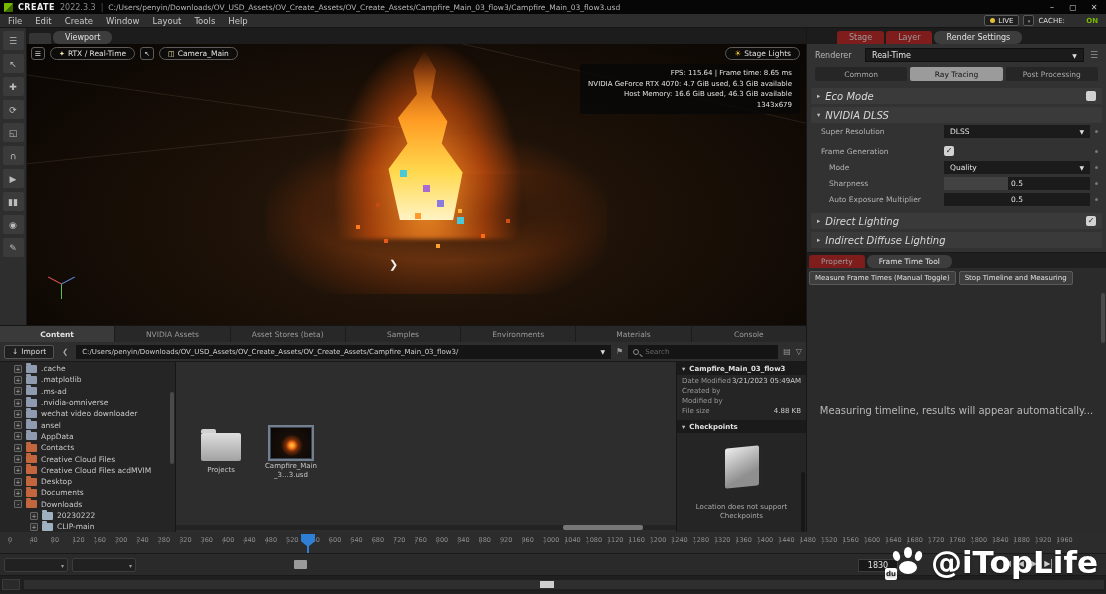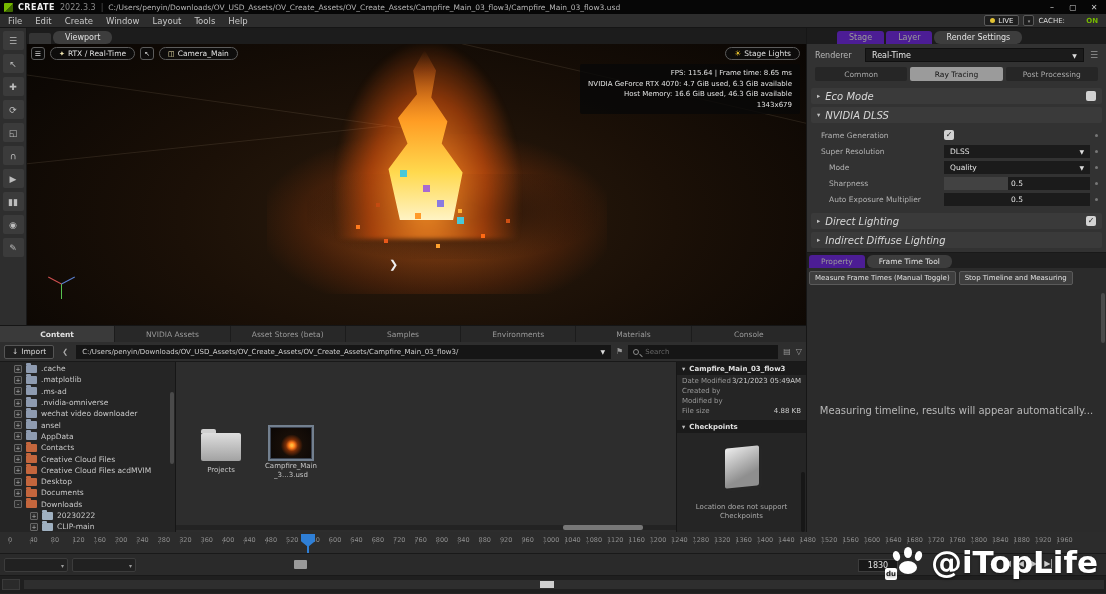--- a/index.html
+++ b/index.html
@@ -28,21 +28,21 @@
   
   .main{position:absolute;top:28px;left:0;width:1106px;height:504px;display:flex;}
   .leftcol{width:806px;display:flex;flex-direction:column;}
 
   
   .vprow{height:297px;display:flex;}
   .lefttoolbar{width:27px;background:#2e2e2e;border-right:1px solid #191919;display:flex;flex-direction:column;align-items:center;padding-top:3px;gap:4px;}
   .tool{width:21px;height:19px;background:#3b3b3b;border-radius:2px;color:#bdbdbd;font-size:9px;display:flex;align-items:center;justify-content:center;}
   .vpcol{flex:1;display:flex;flex-direction:column;}
   .tabstrip{height:16px;background:#1c1c1c;display:flex;align-items:flex-end;gap:2px;padding-left:2px;font-size:8px;}
-  .tab{padding:2px 12px 2px;background:#4c1d95;color:#9a9a9a;border-radius:3px 3px 0 0;white-space:nowrap;}
+  .tab{padding:2px 12px 2px;background:#7f1d1d;color:#9a9a9a;border-radius:3px 3px 0 0;white-space:nowrap;}
   .tab.active{background:#3d3d3d;color:#e0e0e0;border-radius:6px;}
   .tabstub{width:22px;height:11px;background:#343434;border-radius:2px 2px 0 0;}
 
   .viewport{position:relative;flex:1;background:#0a0603;overflow:hidden;}
   .vp-bg{position:absolute;inset:0;background:radial-gradient(ellipse 620px 300px at 400px 175px,#2c1c0d 0%,#1b1007 40%,#0d0804 75%,#050302 100%);}
   .vline{position:absolute;height:1px;background:rgba(210,190,160,.12);}
   .vp-glow{position:absolute;left:240px;top:90px;width:340px;height:160px;background:radial-gradient(ellipse at 50% 55%,rgba(255,115,25,.5),rgba(200,70,10,.18) 55%,transparent 75%);}
   .vp-flame-outer{position:absolute;left:308px;top:0;width:185px;height:195px;background:radial-gradient(ellipse at 50% 78%,rgba(255,150,40,.95) 0%,rgba(255,95,12,.5) 45%,transparent 72%);filter:blur(2px);}
   .vp-flame-core{position:absolute;left:352px;top:6px;width:95px;height:170px;background:linear-gradient(to top,#fff3c4 0%,#ffd94e 28%,#ff9d24 58%,rgba(255,120,30,.3) 88%,transparent 100%);clip-path:polygon(48% 0%,60% 12%,55% 28%,72% 42%,66% 55%,88% 72%,78% 100%,22% 100%,10% 70%,30% 55%,20% 40%,40% 26%,36% 12%);}
   .vp-logs{position:absolute;left:280px;top:130px;width:290px;height:85px;background:radial-gradient(ellipse at 50% 45%,rgba(26,15,8,.9) 15%,rgba(20,12,7,0) 75%);}
@@ -501,33 +501,33 @@
         <span class="scaret">▸</span>
         <span class="seclabel">Eco Mode</span>
         <span class="cb right"></span>
       </div>
 
       <div class="secrow">
         <span class="scaret">▾</span>
         <span class="seclabel">NVIDIA DLSS</span>
       </div>
 
-      <div class="setrow" style="margin-top:4px;">
-        <span class="setlabel">Frame Generation</span>
-        <span class="cb checked"></span>
-        <span style="flex:1"></span>
-        <span class="rowdot"></span>
-      </div>
-
       <div class="setrow">
         <span class="setlabel">Super Resolution</span>
         <div class="field">
           <span>DLSS</span>
           <span class="caret">▼</span>
         </div>
+        <span class="rowdot"></span>
+      </div>
+
+      <div class="setrow" style="margin-top:4px;">
+        <span class="setlabel">Frame Generation</span>
+        <span class="cb checked"></span>
+        <span style="flex:1"></span>
         <span class="rowdot"></span>
       </div>
 
       <div class="setrow ind">
         <span class="setlabel">Mode</span>
         <div class="field">
           <span>Quality</span>
           <span class="caret">▼</span>
         </div>
         <span class="rowdot"></span>

